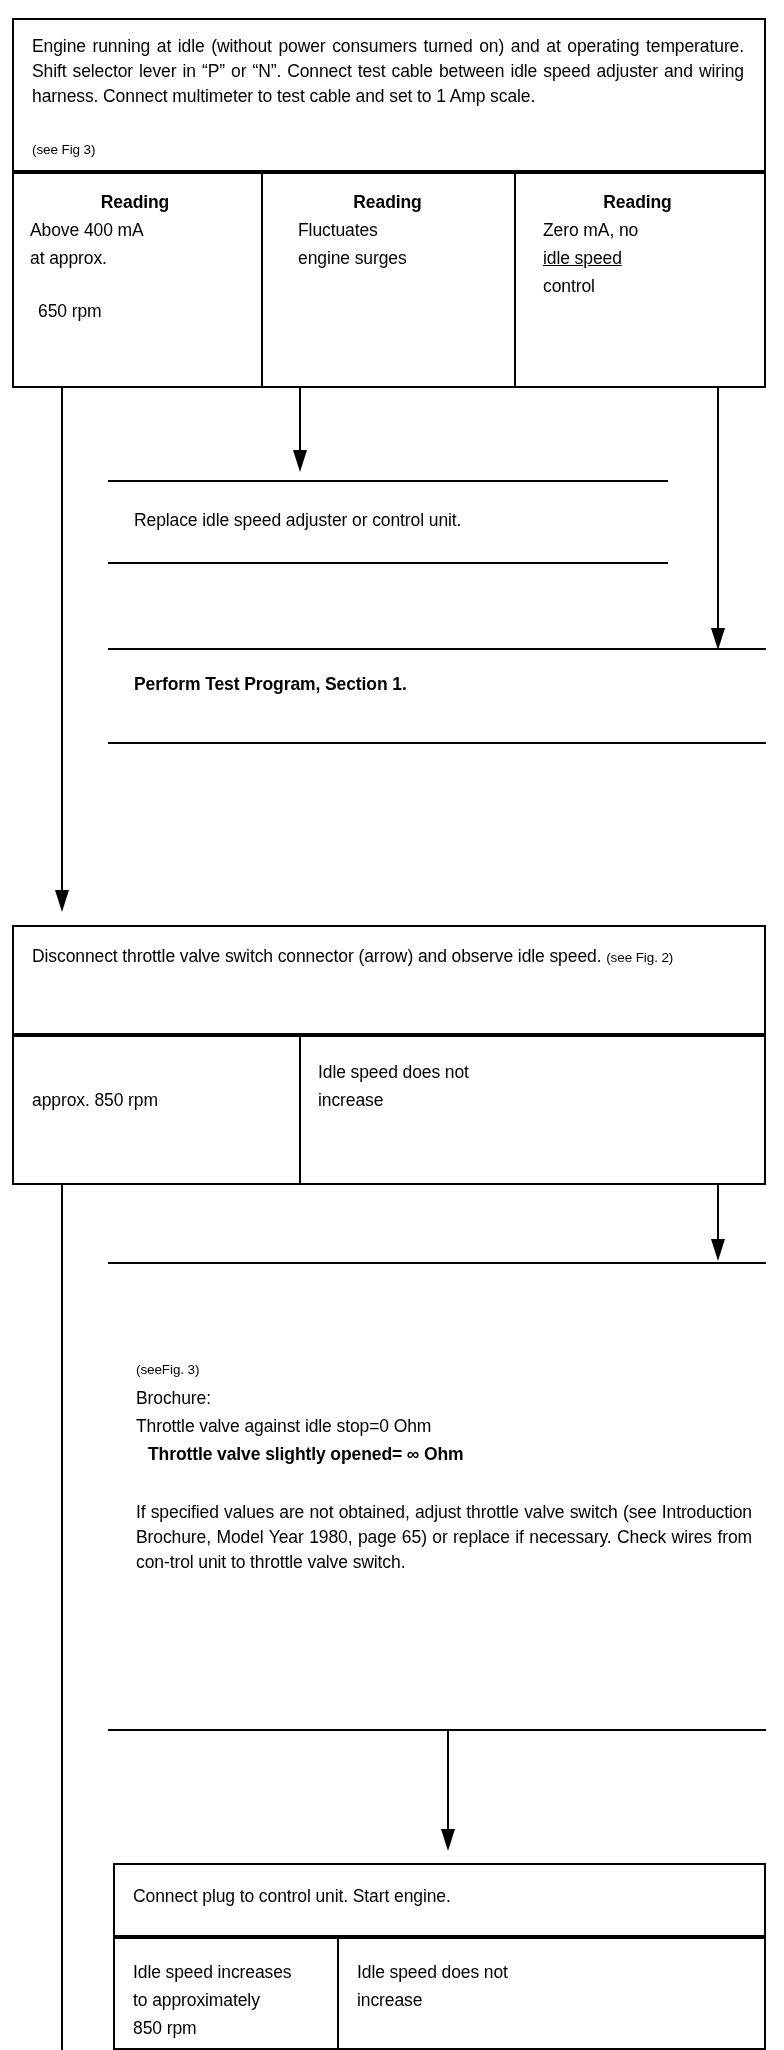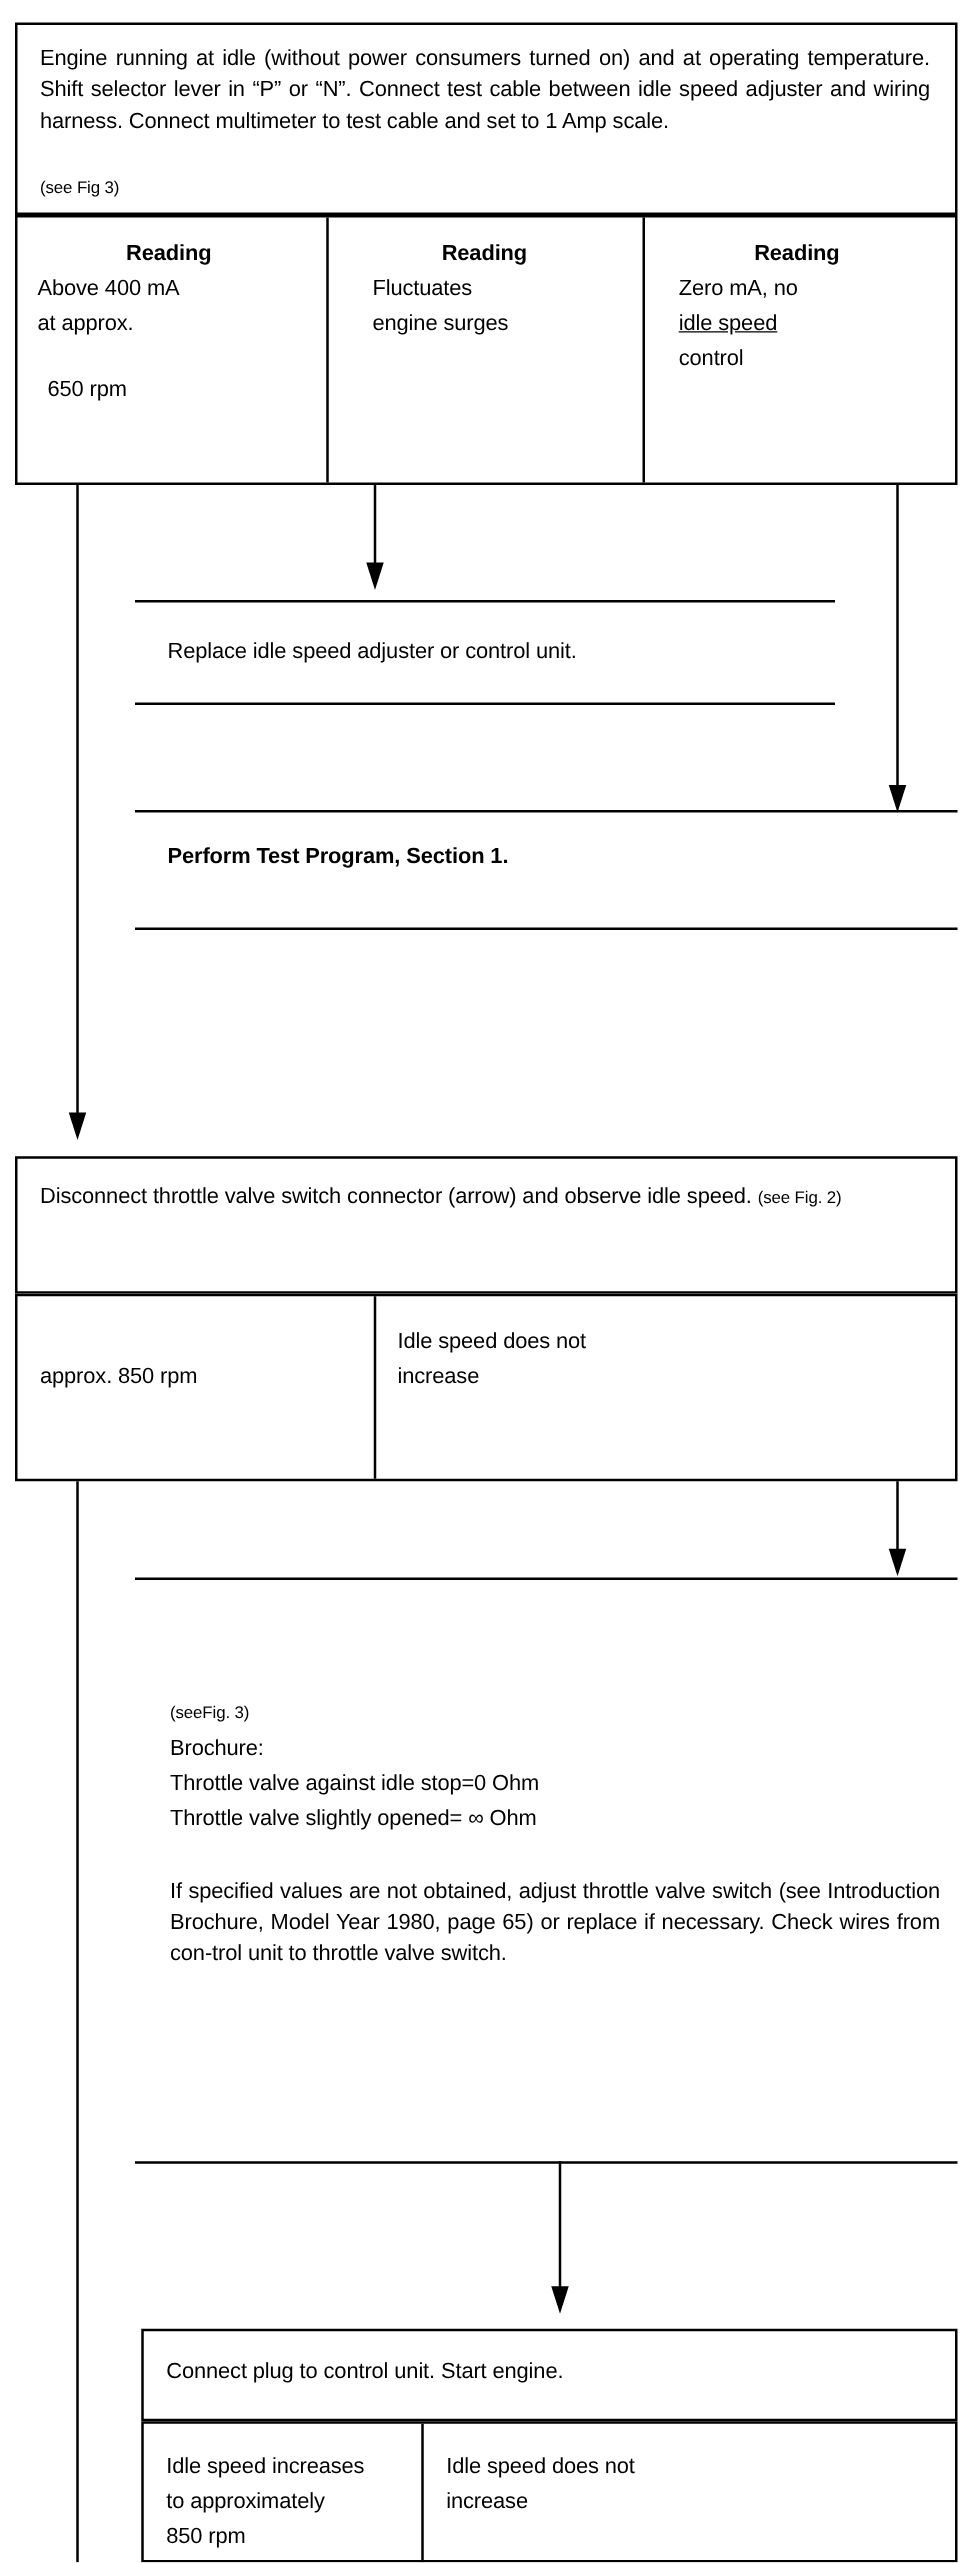--- a/index.html
+++ b/index.html
@@ -133,21 +133,21 @@
   <div class="vline" style="left:717px; top:1185px; height:62px;"></div>
   <div class="arrowhead" style="left:711px; top:1239px;"></div>
 
   <div class="hline" style="left:108px; top:1262px; width:658px;"></div>
 
 
   <div class="txt small" style="left:136px; top:1360px; width:200px;">(seeFig. 3)</div>
 
   <div class="txt body" style="left:136px; top:1386px; width:300px;">Brochure:</div>
   <div class="txt body" style="left:136px; top:1414px; width:560px;">Throttle valve against idle stop=0 Ohm</div>
-  <div class="txt body" style="left:136px; top:1442px; width:560px;">Throttle valve slightly opened= ∞ Ohm</div>
+  <div class="txt body" style="left:148px; top:1442px; width:560px;font-weight:bold;">Throttle valve slightly opened= ∞ Ohm</div>
 
   <div class="txt body justify" style="left:136px; top:1500px; width:616px;">If specified values are not obtained, adjust throttle valve switch (see Introduction Brochure, Model Year 1980, page 65) or replace if necessary. Check wires from con-trol unit to throttle valve switch.</div>
 
   <div class="hline" style="left:108px; top:1729px; width:658px;"></div>
 
   <div class="vline" style="left:447px; top:1729px; height:108px;"></div>
   <div class="arrowhead" style="left:441px; top:1829px;"></div>
 
   <div class="box" style="left:113px; top:1863px; width:653px; height:74px;"></div>
 

